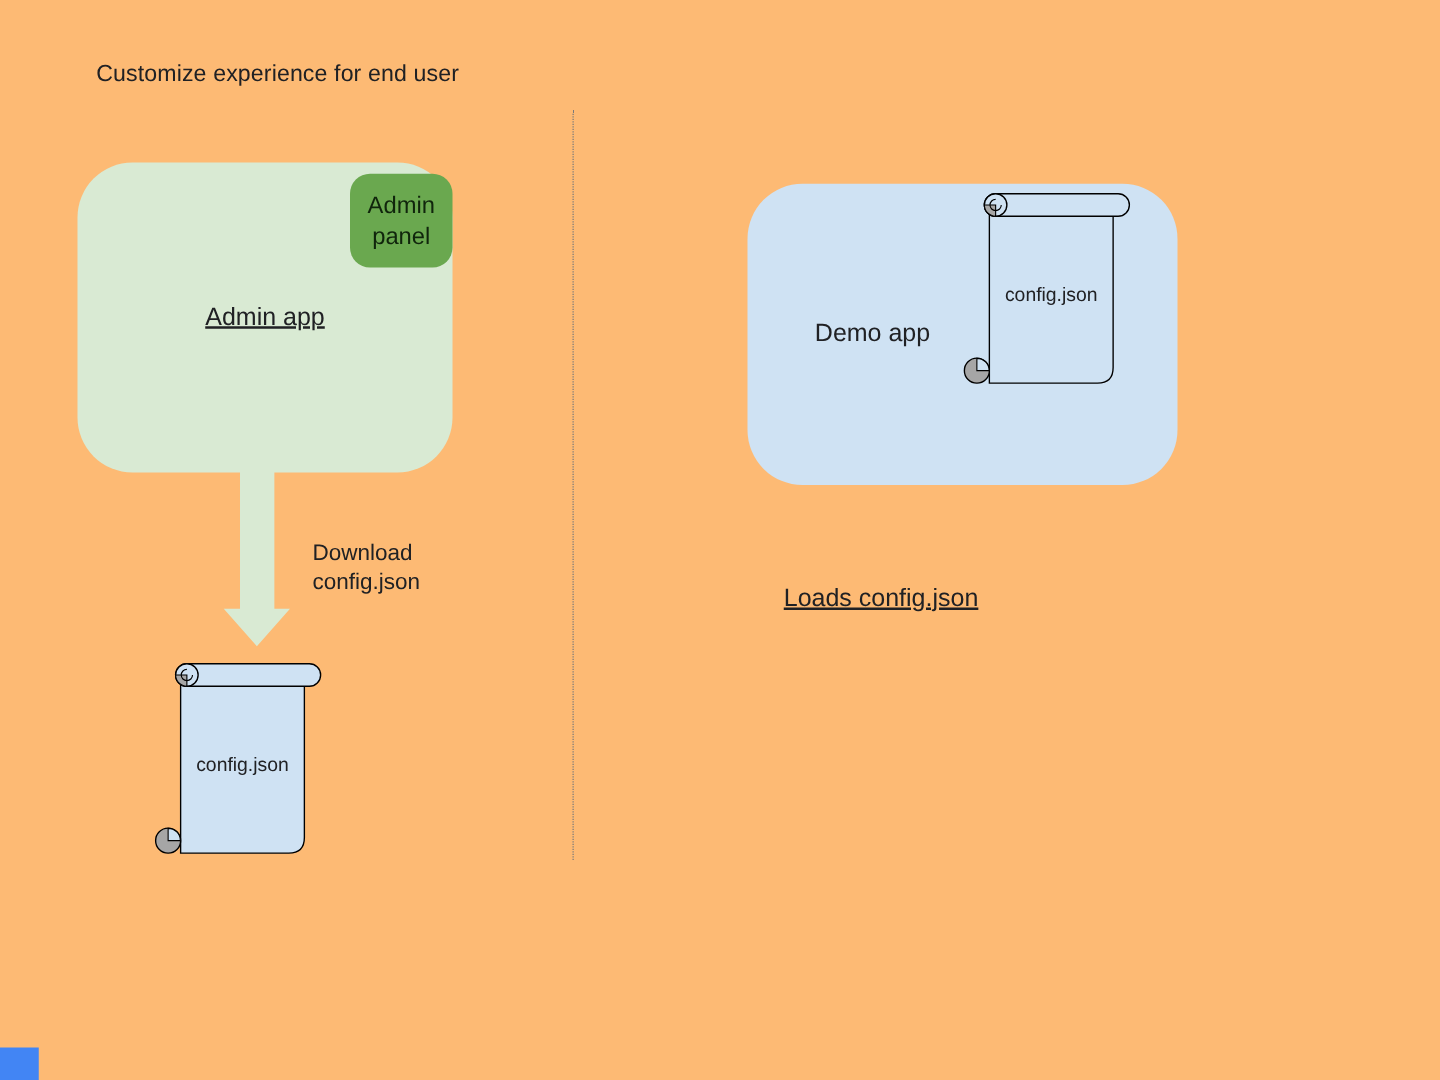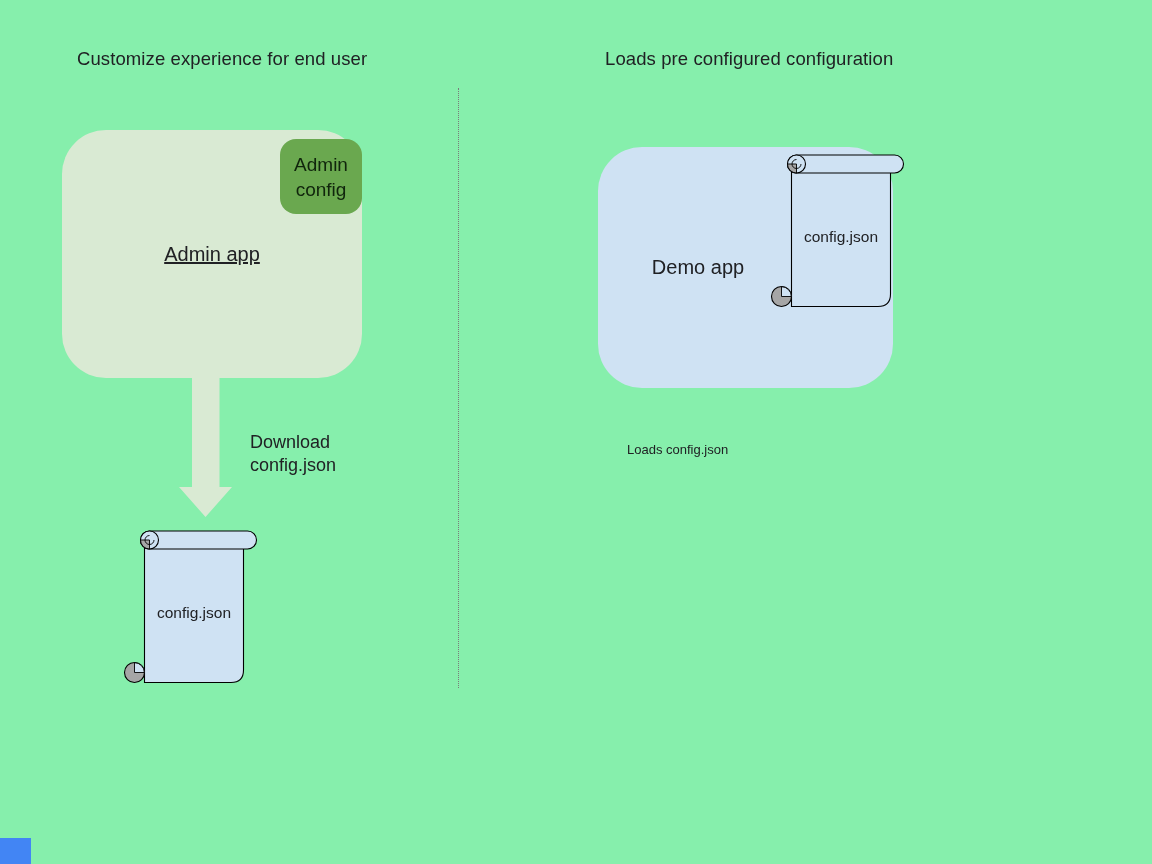--- a/index.html
+++ b/index.html
@@ -8,21 +8,21 @@
     --app-blue:#cfe2f3;
     --curl-gray:#a6a6a6;
     --ink:#202124;
     --divider-gray:#7a7a7a;
     --corner-blue:#4285f4;
   }
   *{margin:0;padding:0;box-sizing:border-box;}
   html,body{background:#ffffff;}
   body{font-family:"Liberation Sans", sans-serif;color:var(--ink);}
   .canvas{
-    position:relative;width:1152px;height:864px;background:#86efac;overflow:hidden;
+    position:relative;width:1152px;height:864px;background:#fdba74;overflow:hidden;
   }
   .title{position:absolute;font-size:18.5px;letter-spacing:.1px;white-space:nowrap;}
   .title-left{left:77px;top:48px;}
   .title-right{left:605px;top:48px;}
 
   .admin-app{
     position:absolute;left:62px;top:130px;width:300px;height:248px;
     background:var(--app-green);border-radius:44px;
     display:flex;align-items:center;justify-content:center;
   }
@@ -38,56 +38,55 @@
 
   .arrow-label{position:absolute;left:250px;top:407px;font-size:18px;line-height:22.5px;margin-top:24px;}
   .arrow-label span{display:block;}
 
   .divider{
     position:absolute;left:458px;top:88px;height:600px;width:0;
     border-left:1.5px dotted var(--divider-gray);
   }
 
   .demo-app{
-    position:absolute;left:598px;top:147px;width:295px;height:241px;
+    position:absolute;left:598px;top:147px;width:344px;height:241px;
     background:var(--app-blue);border-radius:44px;
   }
   .demo-app-label{
     position:absolute;left:0;top:0;width:200px;height:100%;
     display:flex;align-items:center;justify-content:center;font-size:20px;
   }
 
   .scroll{position:absolute;width:138px;height:155px;}
   .scroll-left{left:120px;top:530px;}
   .scroll-right{left:767px;top:154px;}
   .scroll svg{position:absolute;left:0;top:0;width:138px;height:155px;}
   .scroll-label{
     position:absolute;left:24px;top:74px;width:100px;
     text-align:center;font-size:15.5px;
   }
 
-  .caption{position:absolute;left:627px;top:442px;font-size:13px;}
+  .caption{position:absolute;left:627px;top:468px;font-size:20px;text-decoration:underline;}
 
   .corner-marker{
     position:absolute;left:0;top:838px;width:31px;height:26px;
     background:var(--corner-blue);
   }
 </style>
 </head>
 <body>
 
 <div class="canvas">
 
   <div class="title title-left">Customize experience for end user</div>
-  <div class="title title-right">Loads pre configured configuration</div>
 
   <div class="admin-app">
     <span class="admin-app-label">Admin app</span>
     <div class="admin-panel">
-      <span class="admin-panel-label">Admin config</span>
+      <span class="admin-panel-label">Admin panel</span>
     </div>
   </div>
 
   <svg class="down-arrow" viewBox="0 0 55 148" aria-hidden="true">
     <polygon points="14,0 41.5,0 41.5,117 54,117 27.5,147 1,117 14,117" fill="var(--app-green)"></polygon>
   </svg>
 
   <div class="arrow-label">
     <span>Download</span>
     <span>config.json</span>

